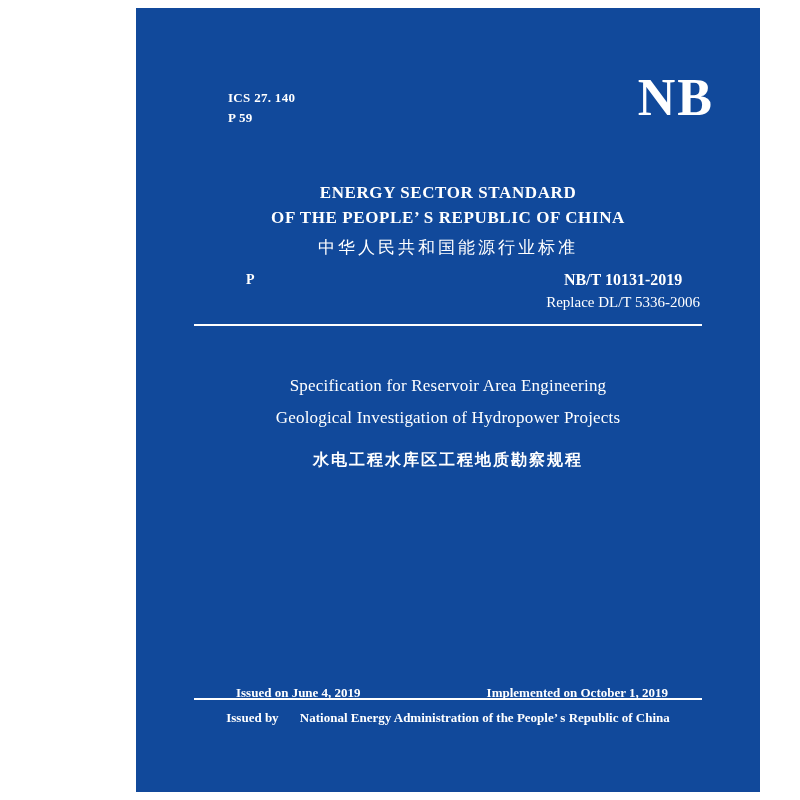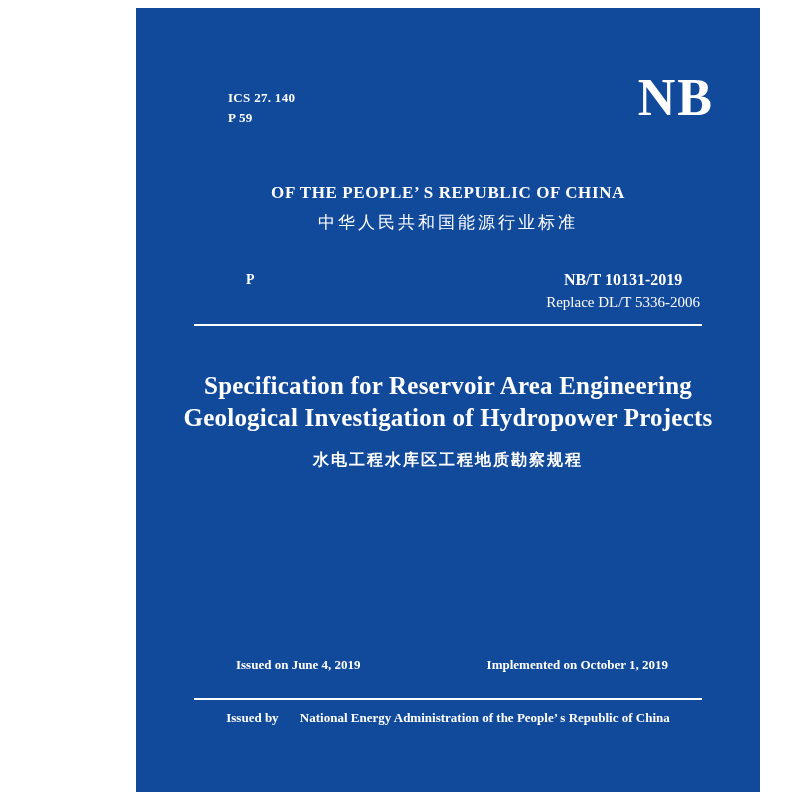--- a/index.html
+++ b/index.html
@@ -119,39 +119,39 @@
   .rule-bottom { top: 690px; }
 
   
   .title-block {
     position: absolute;
     left: 0; right: 0;
     top: 362px;
     text-align: center;
   }
   .title-block .t-en {
-    font-weight: bold;
-    font-size: 25px;
+    font-weight: normal;
+    font-size: 17px;
     line-height: 32px;
     letter-spacing: 0.2px;
   }
   .title-block .t-cn {
     font-weight: bold;
     font-size: 16px;
     line-height: 36px;
     letter-spacing: 2px;
     margin-top: 8px;
   }
 
   
   .dates-row {
     position: absolute;
     left: 100px;
     right: 92px;
-    top: 648px;
+    top: 676px;
     display: flex;
     justify-content: space-between;
     font-weight: bold;
     font-size: 13px;
     line-height: 18px;
   }
 
   
   .issued-by {
     position: absolute;
@@ -172,20 +172,21 @@
   <div class="cover">
 
     <div class="ics-block">
       <div>ICS 27. 140</div>
       <div>P 59</div>
     </div>
 
     <div class="nb-logo">NB</div>
 
     <div class="std-heading">
+      <div class="line-en">ENERGY SECTOR STANDARD</div>
       <div class="line-en">OF THE PEOPLE’ S REPUBLIC OF CHINA</div>
       <div class="line-cn">中华人民共和国能源行业标准</div>
     </div>
 
     <div class="code-row">
       <div class="left-p">P</div>
       <div class="right-codes">
         <div class="std-no">NB/T 10131-2019</div>
         <div class="replace">Replace DL/T 5336-2006</div>
       </div>

